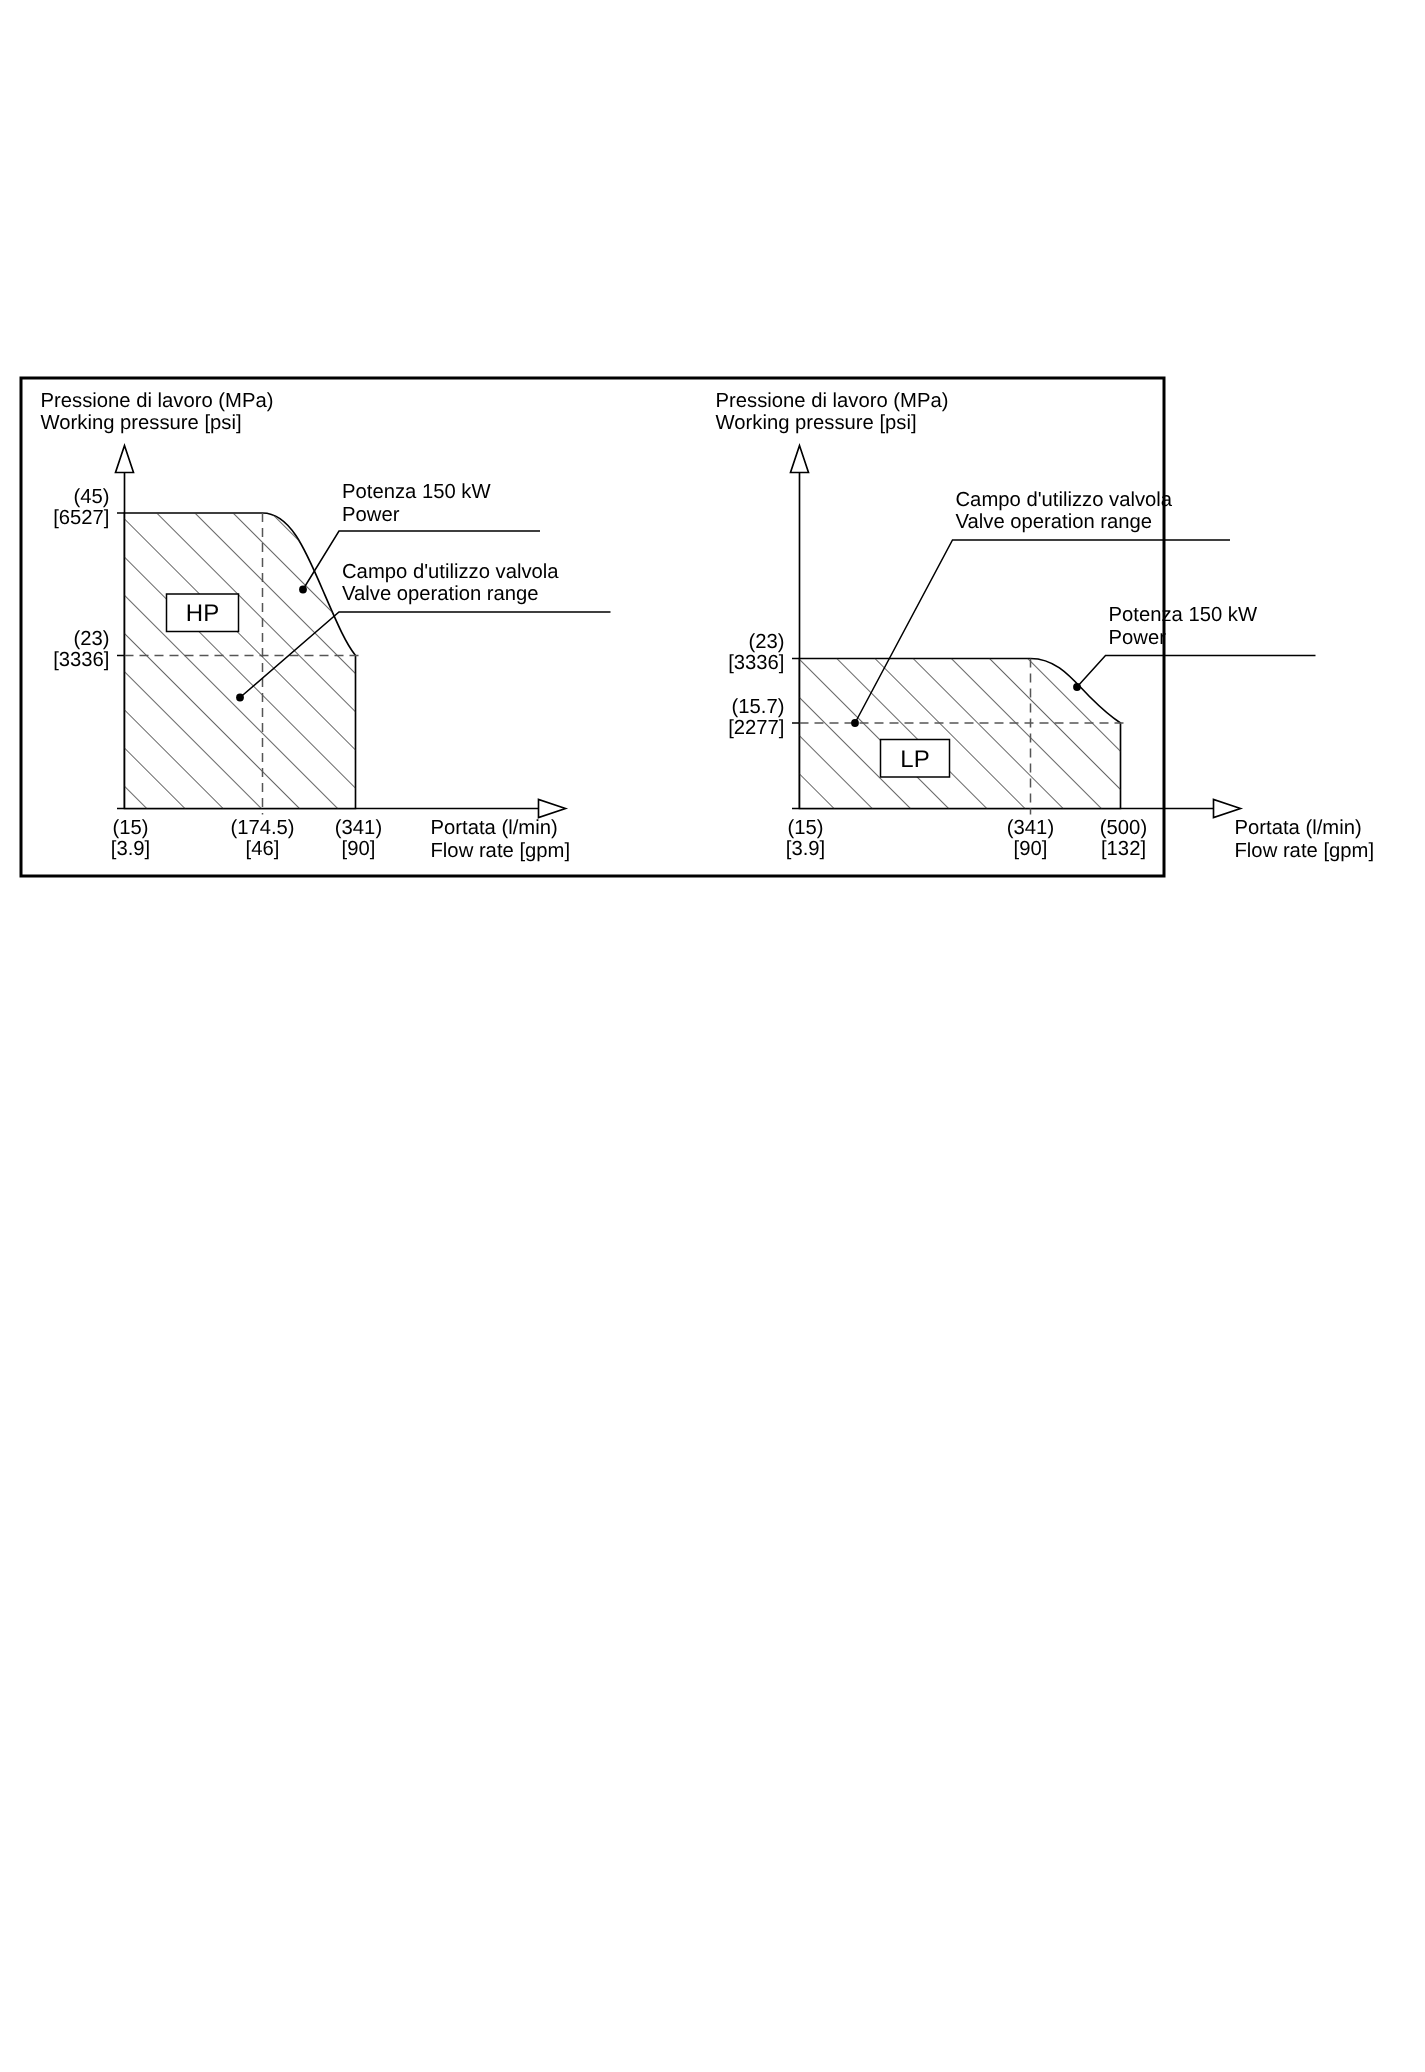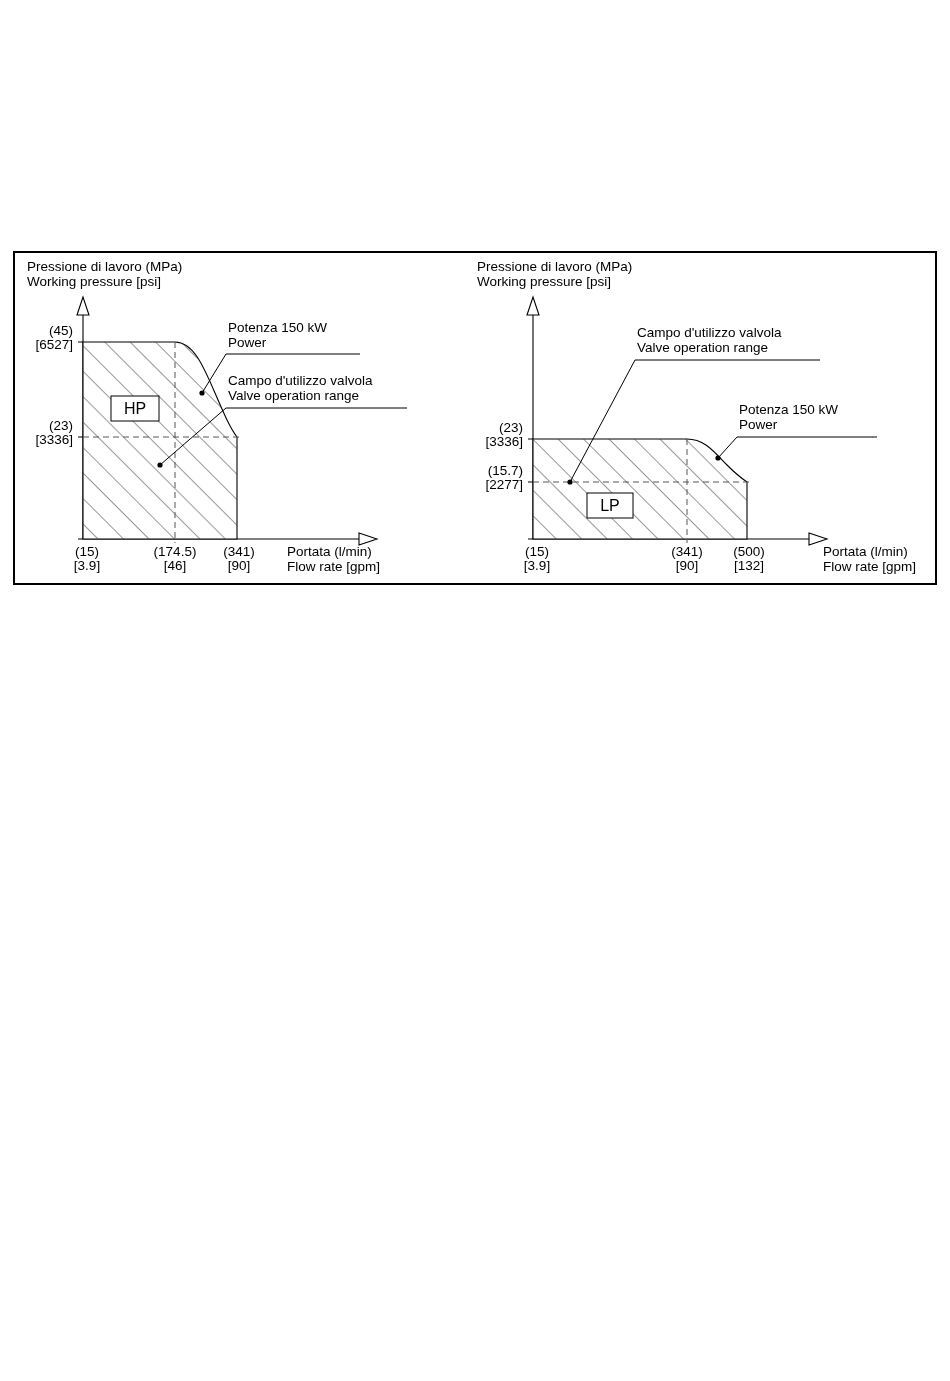--- a/index.html
+++ b/index.html
@@ -11,21 +11,21 @@
     width: 950px;
     height: 1381px;
     font-family: "Liberation Sans", sans-serif;
     position: relative;
     overflow: hidden;
   }
   #figure-frame {
     position: absolute;
     left: 13px;
     top: 251px;
-    width: 924px;
+    width: 764px;
     height: 334px;
     border: 2px solid #000000;
     box-sizing: border-box;
     background: #ffffff;
   }
   svg.chart-canvas {
     position: absolute;
     left: 0;
     top: 0;
     width: 920px;

